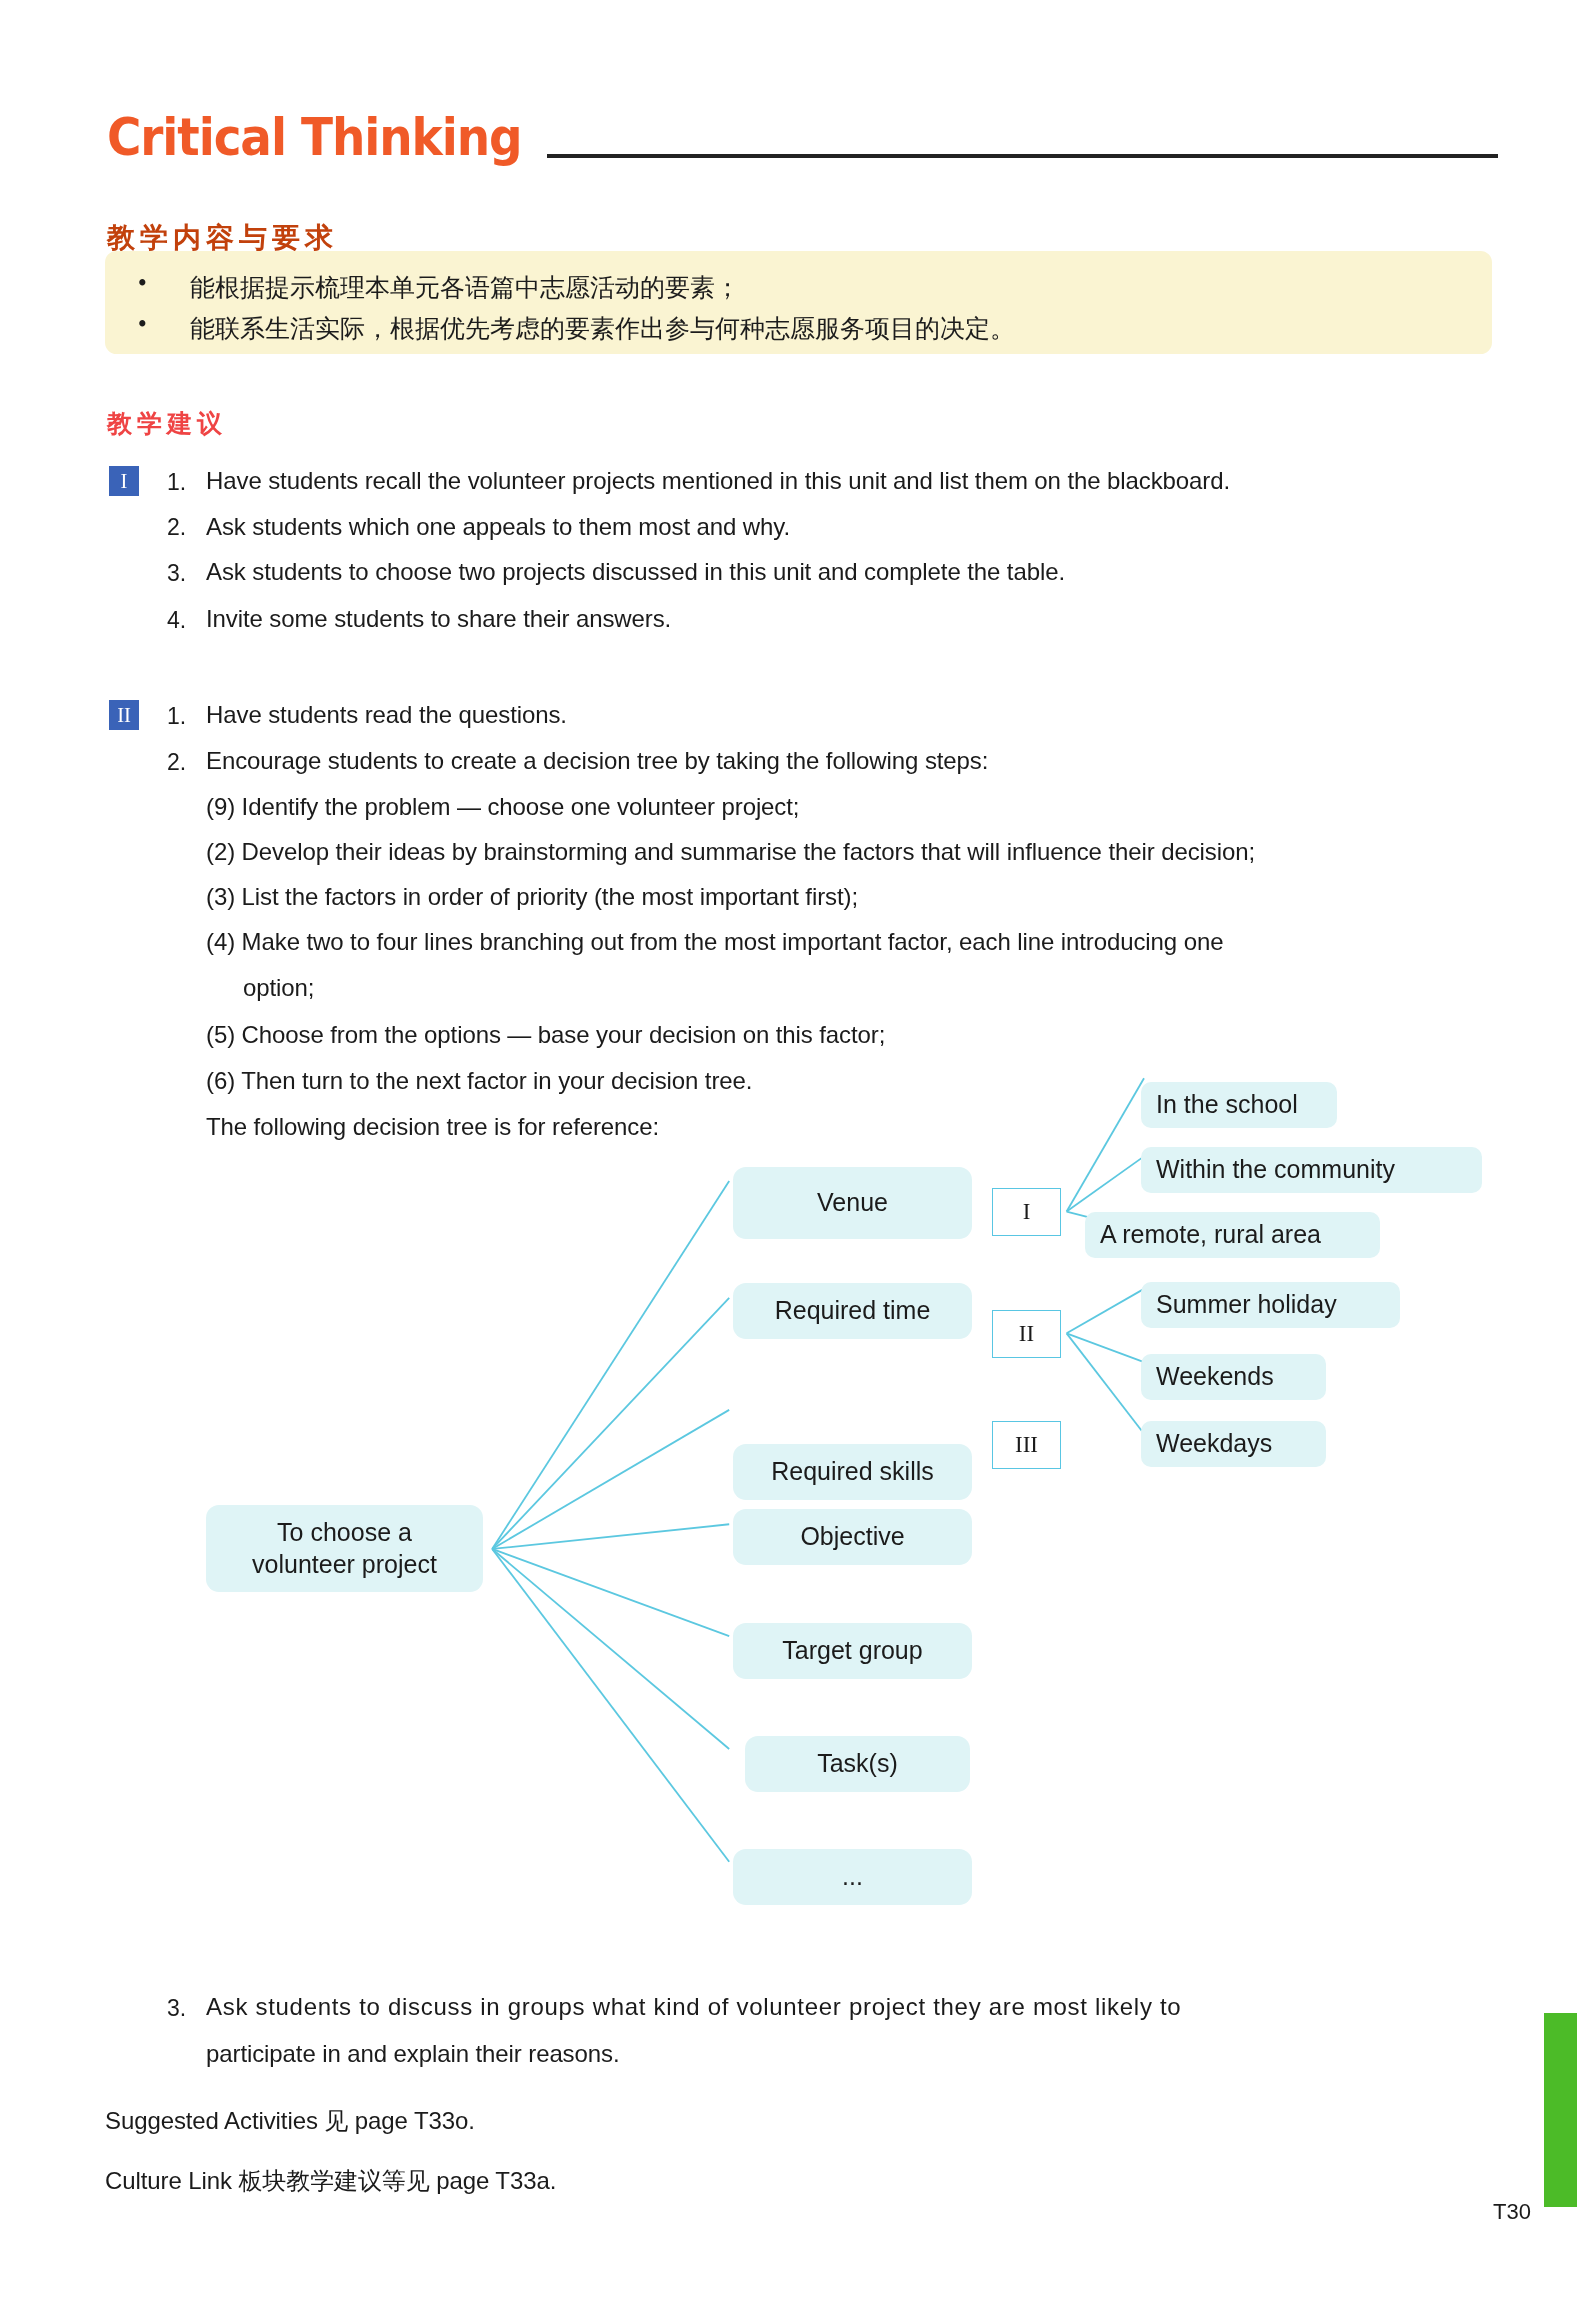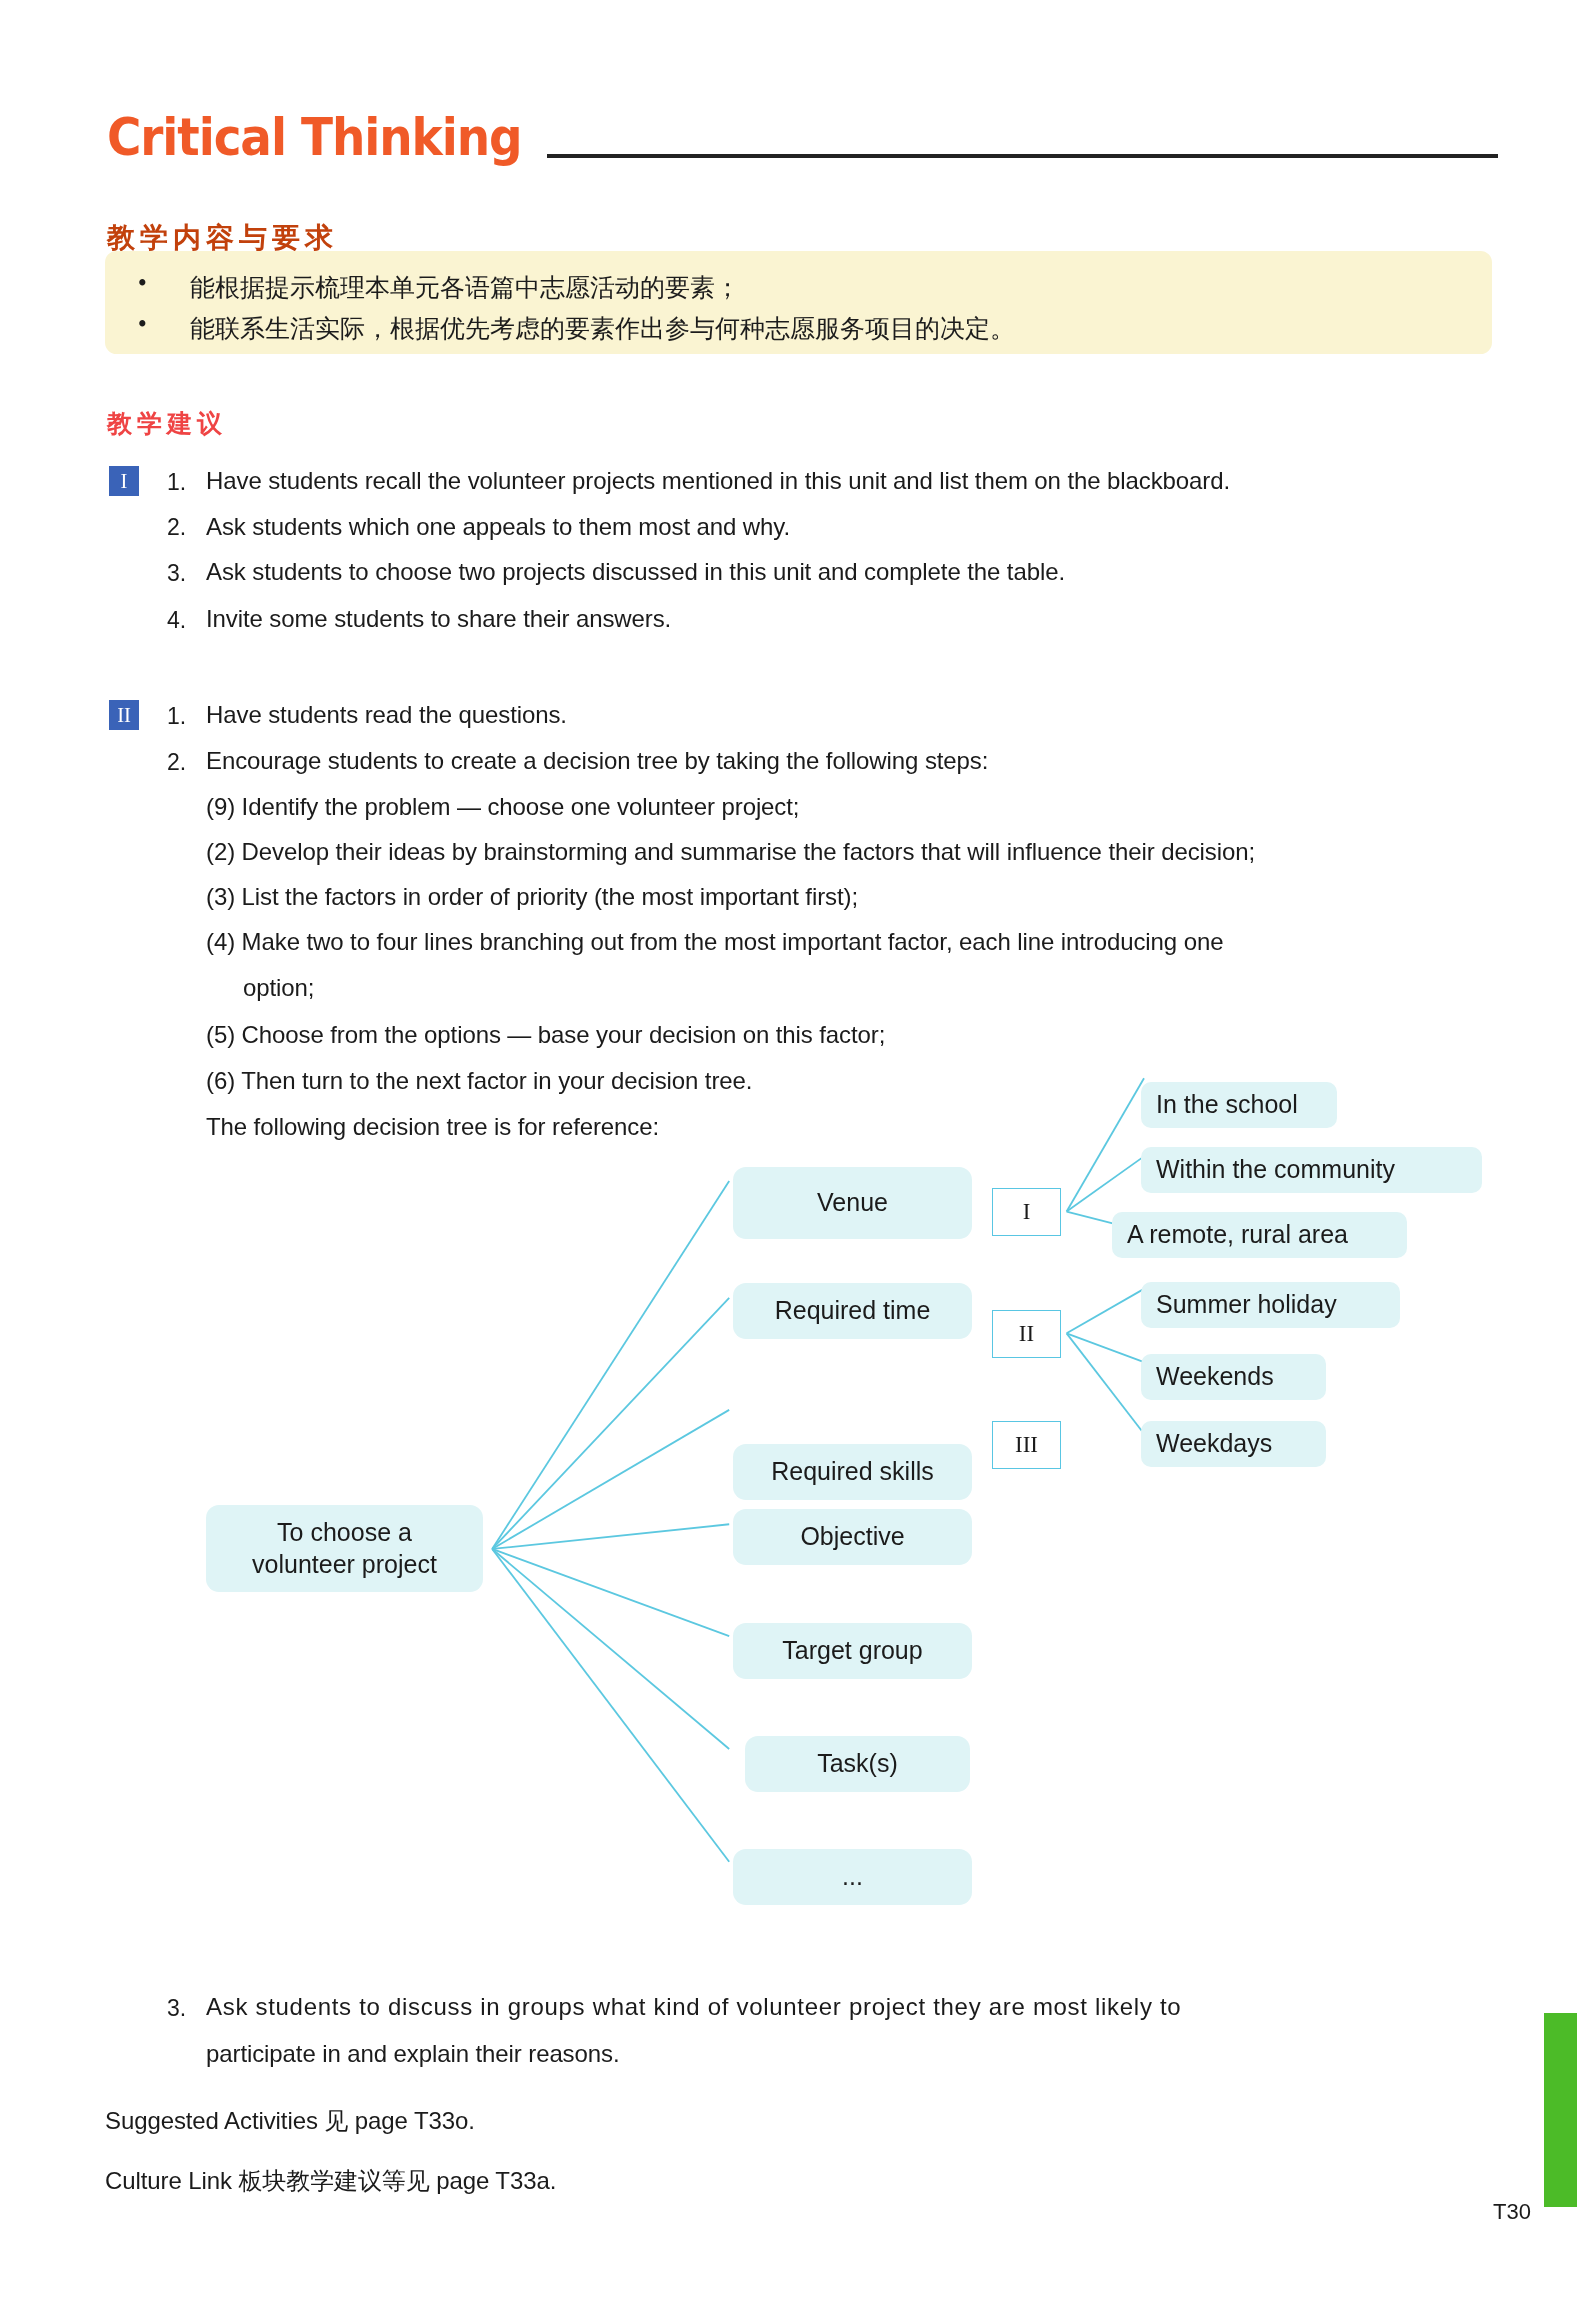--- a/index.html
+++ b/index.html
@@ -282,21 +282,21 @@
 <div class="node" style="left:733px; top:1623px; width:239px; height:56px;">Target group</div>
 <div class="node" style="left:745px; top:1736px; width:225px; height:56px;">Task(s)</div>
 <div class="node" style="left:733px; top:1849px; width:239px; height:56px;">...</div>
 
 <div class="roman-box" style="left:992px; top:1188px; width:67px; height:46px;">I</div>
 <div class="roman-box" style="left:992px; top:1310px; width:67px; height:46px;">II</div>
 <div class="roman-box" style="left:992px; top:1421px; width:67px; height:46px;">III</div>
 
 <div class="node opt" style="left:1141px; top:1082px; width:181px; height:46px;">In the school</div>
 <div class="node opt" style="left:1141px; top:1147px; width:326px; height:46px;">Within the community</div>
-<div class="node opt" style="left:1112px; top:1212px; width:280px; height:46px;">A remote, rural area</div>
+<div class="node opt" style="left:1085px; top:1212px; width:280px; height:46px;">A remote, rural area</div>
 <div class="node opt" style="left:1141px; top:1282px; width:244px; height:46px;">Summer holiday</div>
 <div class="node opt" style="left:1141px; top:1354px; width:170px; height:46px;">Weekends</div>
 <div class="node opt" style="left:1141px; top:1421px; width:170px; height:46px;">Weekdays</div>
 
 <div class="num" style="left:167px; top:1995px;">3.</div>
 <div class="line" style="left:206px; top:1993px; letter-spacing:0.7px;">Ask students to discuss in groups what kind of volunteer project they are most likely to</div>
 <div class="line" style="left:206px; top:2040px;">participate in and explain their reasons.</div>
 
 <div class="line" style="left:105px; top:2105px;">Suggested Activities 见 page T33o.</div>
 <div class="line" style="left:105px; top:2165px;">Culture Link 板块教学建议等见 page T33a.</div>

